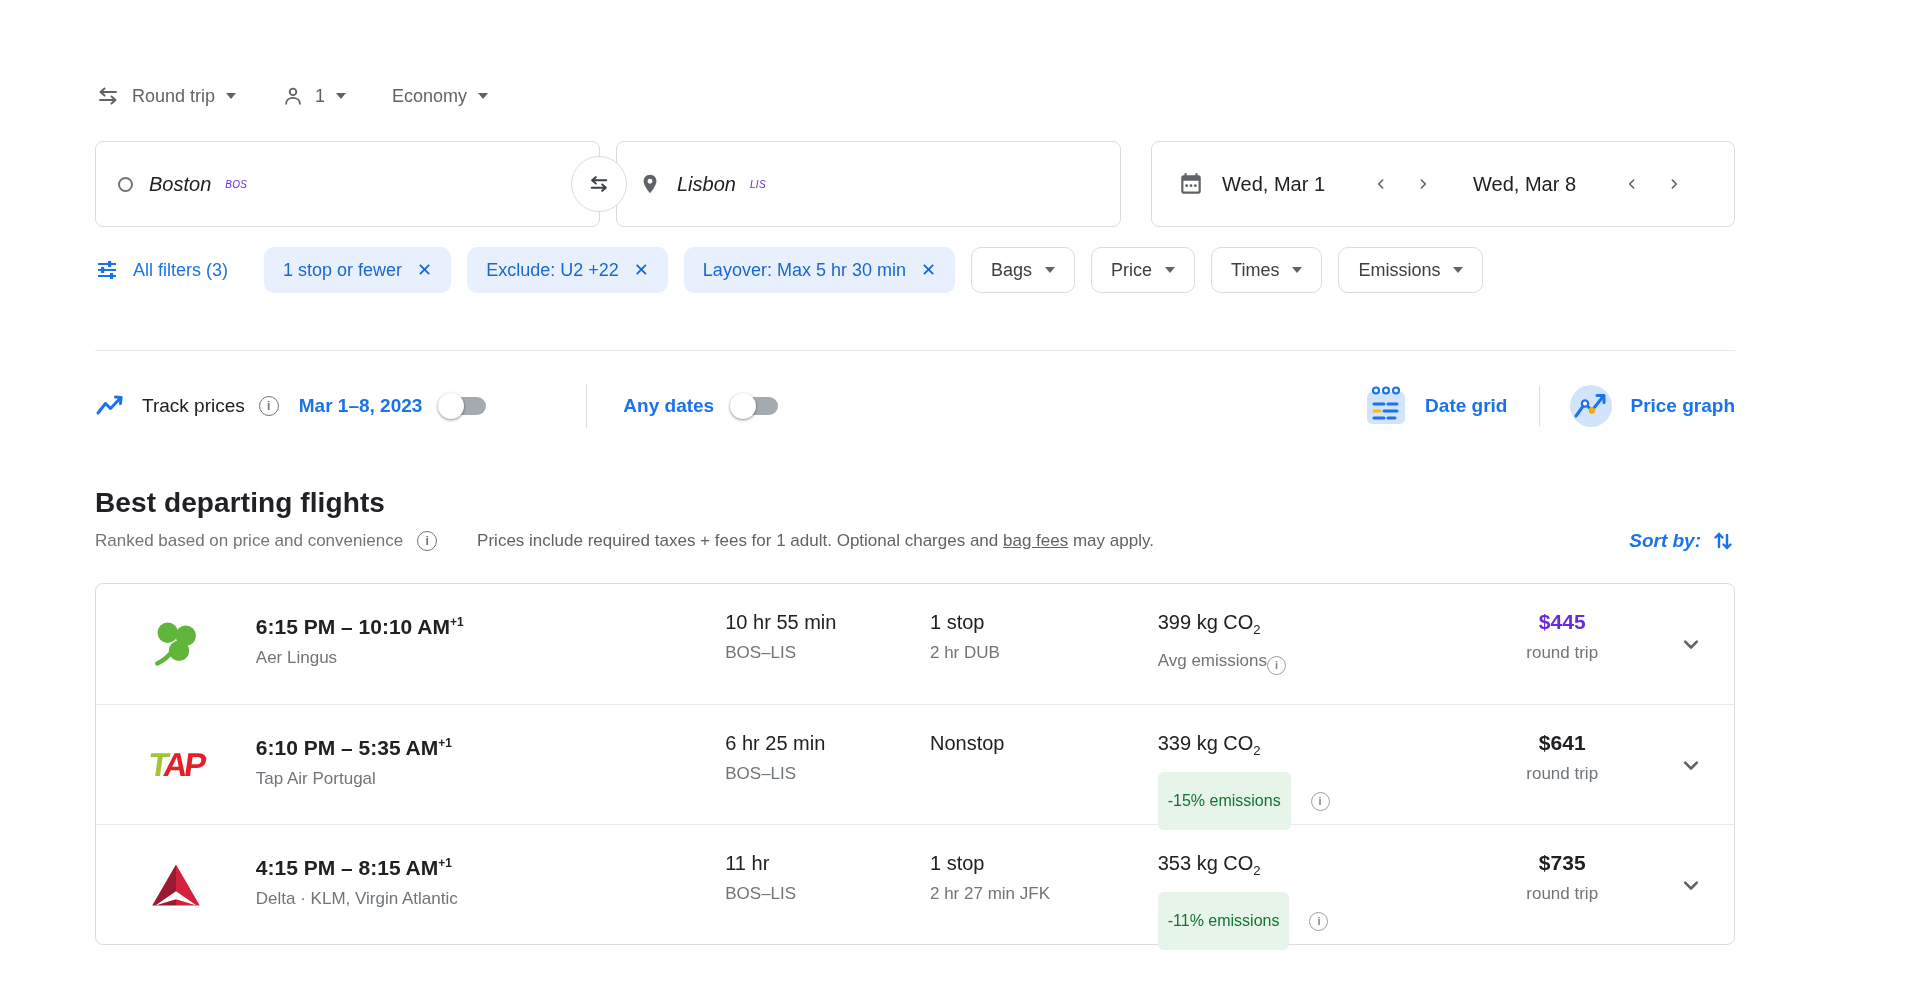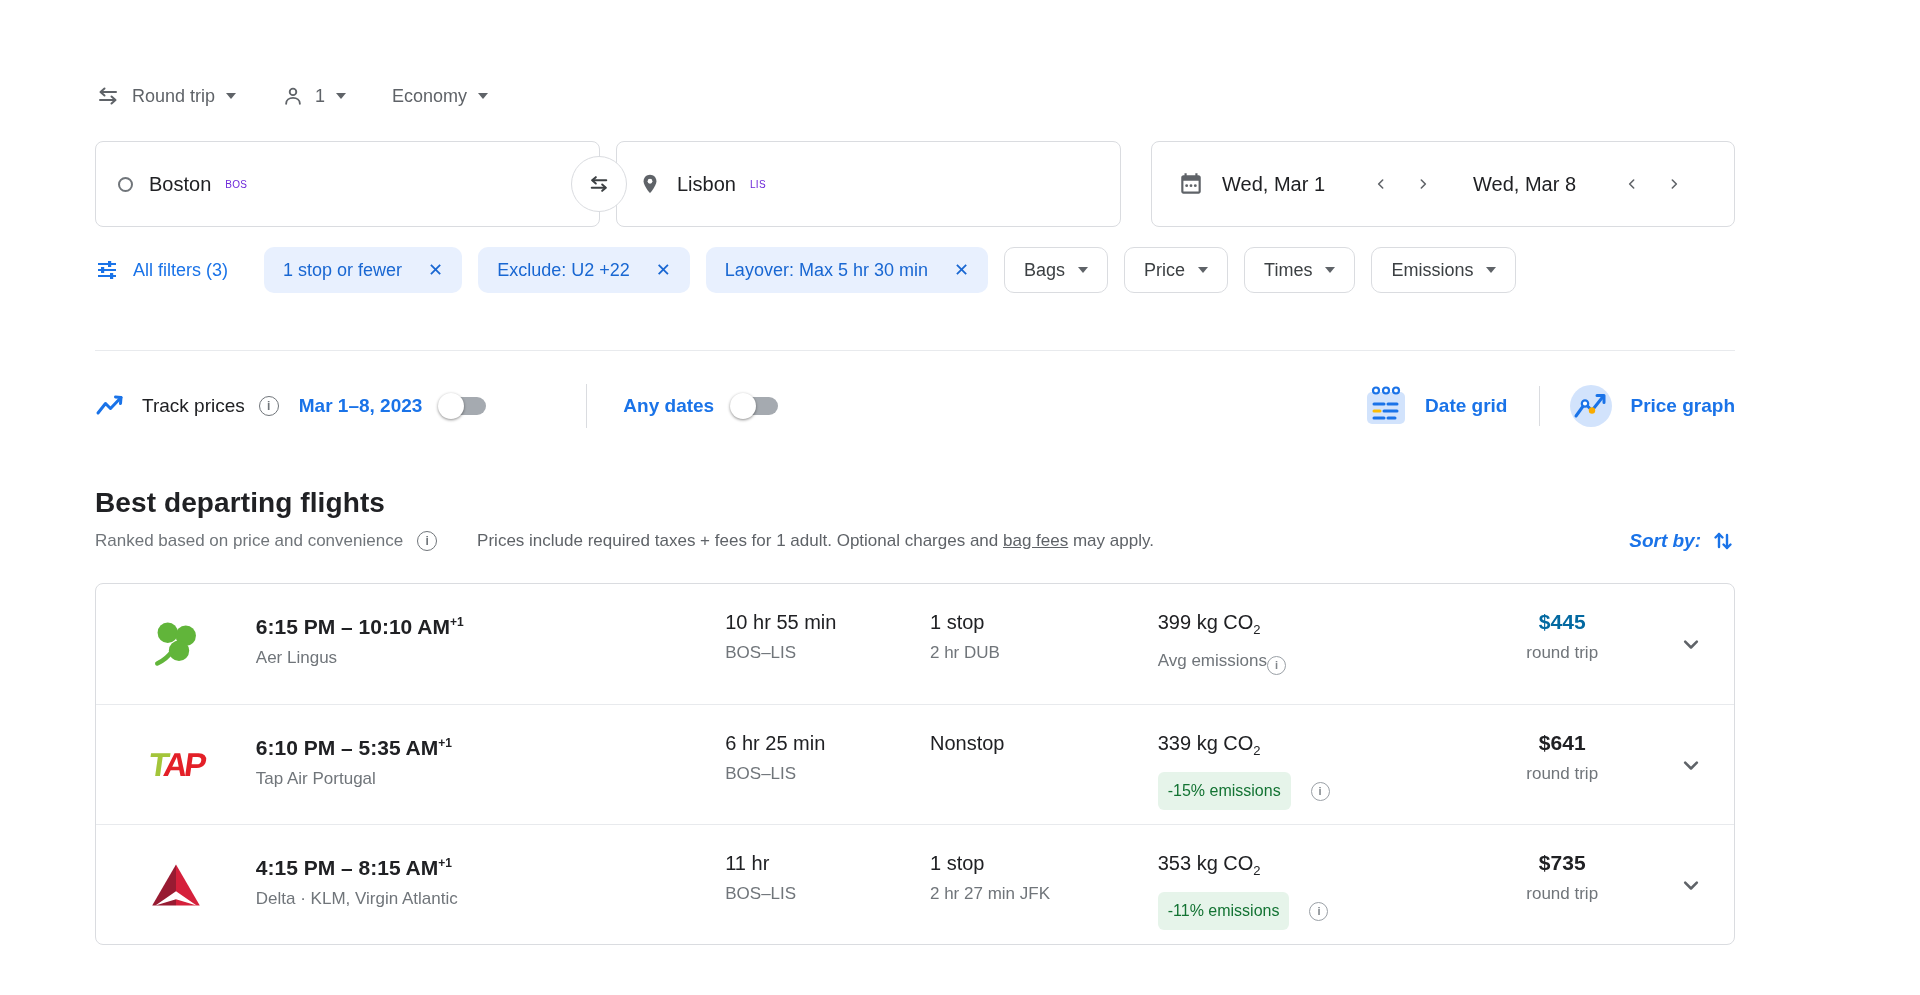--- a/index.html
+++ b/index.html
@@ -8,21 +8,21 @@
   .content { position:relative; margin-left:95px; width:1640px; }
 
   
   .topbar { display:flex; align-items:center; gap:46px; padding-top:85px; color:#5f6368; font-size:18px; }
   .tb-item { display:flex; align-items:center; gap:11px; cursor:pointer; }
   .caret { width:0; height:0; border-left:5px solid transparent; border-right:5px solid transparent;
     border-top:6px solid #5f6368; display:inline-block; }
 
   
   .search-row { display:flex; margin-top:34px; height:86px; }
-  .route-fields { position:relative; display:flex; width:1026px; }
+  .route-fields { position:relative; display:flex; width:1026px;font-style:italic; }
   .field { border:1px solid #dadce0; border-radius:8px; display:flex; align-items:center;
     padding:0 22px; background:#fff; cursor:pointer; }
   .origin { width:505px; margin-right:16px; }
   .dest   { width:505px; }
   .city { font-size:20px; margin-left:16px; }
   .code { font-size:10px; color:#6d28d9; margin-left:14px; letter-spacing:.3px; }
   .circle-icon { width:15px; height:15px; border:2.5px solid #70757a; border-radius:50%; flex:none; }
   .swap-btn { position:absolute; left:476px; top:50%; transform:translateY(-50%);
     width:56px; height:56px; border-radius:50%; background:#fff; border:1px solid #dadce0;
     display:flex; align-items:center; justify-content:center; cursor:pointer; z-index:2; }
@@ -31,21 +31,21 @@
   .chev { display:flex; align-items:center; cursor:pointer; }
   .chev.c1 { margin-left:48px; } .chev.c2 { margin-left:26px; }
   .ret { margin-left:42px; }
 
   
   .chips-row { display:flex; align-items:center; margin-top:20px; white-space:nowrap; }
   .allfilters { display:flex; align-items:center; gap:14px; color:#1a73e8; font-size:18px;
     margin-right:36px; cursor:pointer; }
   .chip { height:46px; border-radius:10px; display:flex; align-items:center; padding:0 19px;
     font-size:18px; margin-right:16px; cursor:pointer; }
-  .chip-active { background:#e8f0fe; color:#1967d2; gap:26px;text-align:right; }
+  .chip-active { background:#e8f0fe; color:#1967d2; gap:15px;text-align:right; }
   .chip-x { font-size:18px; color:#1967d2; cursor:pointer; line-height:1; }
   .chip-outline { border:1px solid #dadce0; color:#3c4043; gap:13px; }
 
   .hr { border-top:1px solid #e8eaed; margin-top:57px; width:1640px; }
 
   
   .track-row { display:flex; align-items:center; margin-top:32px; height:46px; }
   .track-label { font-size:19px; margin-left:17px; }
   .blue { color:#1a73e8; font-size:19px; cursor:pointer;font-weight:bold; }
   .ml20 { margin-left:20px; } .ml36 { margin-left:36px; }
@@ -80,24 +80,24 @@
   .col-stops { width:228px; }
   .col-emis { width:290px; }
   .col-price { width:230px; text-align:center; }
   .col-exp { width:57px; display:flex; align-items:center; padding-top:0; }
   .main { font-size:20px; line-height:26px; font-weight:500; }
   .ftime { font-size:21px; font-weight:700; line-height:26px; }
   .ftime sup { font-size:12px; font-weight:700; }
   .sub { font-size:17px; color:#70757a; margin-top:7px; line-height:22px; }
   .co2sub { font-size:13px; vertical-align:sub; }
   .badge-line { display:flex; align-items:center; margin-top:8px; gap:12px; }
-  .badge { background:#e6f4ea; color:#137333; font-size:16px; padding:10px 10px; border-radius:6px; }
+  .badge { background:#e6f4ea; color:#137333; font-size:16px; padding:20px 10px; border-radius:6px; }
   .badge-line .info, .sub .info-inline { margin-left:0; }
   .price { font-size:21px; font-weight:700; line-height:26px; }
-  .price.green { color:#0369a1; }
+  .price.green { color:#6d28d9; }
   .info-inline { width:19px; height:19px; border:1.5px solid #9aa0a6; border-radius:50%; color:#80868b;
     font-size:11px; display:inline-flex; align-items:center; justify-content:center; font-weight:700;
     vertical-align:-3px; margin-left:8px; }
   
   .tap-logo { font-weight:800; font-size:33px; transform:skewX(-8deg); letter-spacing:-3px; }
   .tap-t { color:#a3c53a; } .tap-r { color:#e32028; }
 </style>
 </head>
 <body>
 

